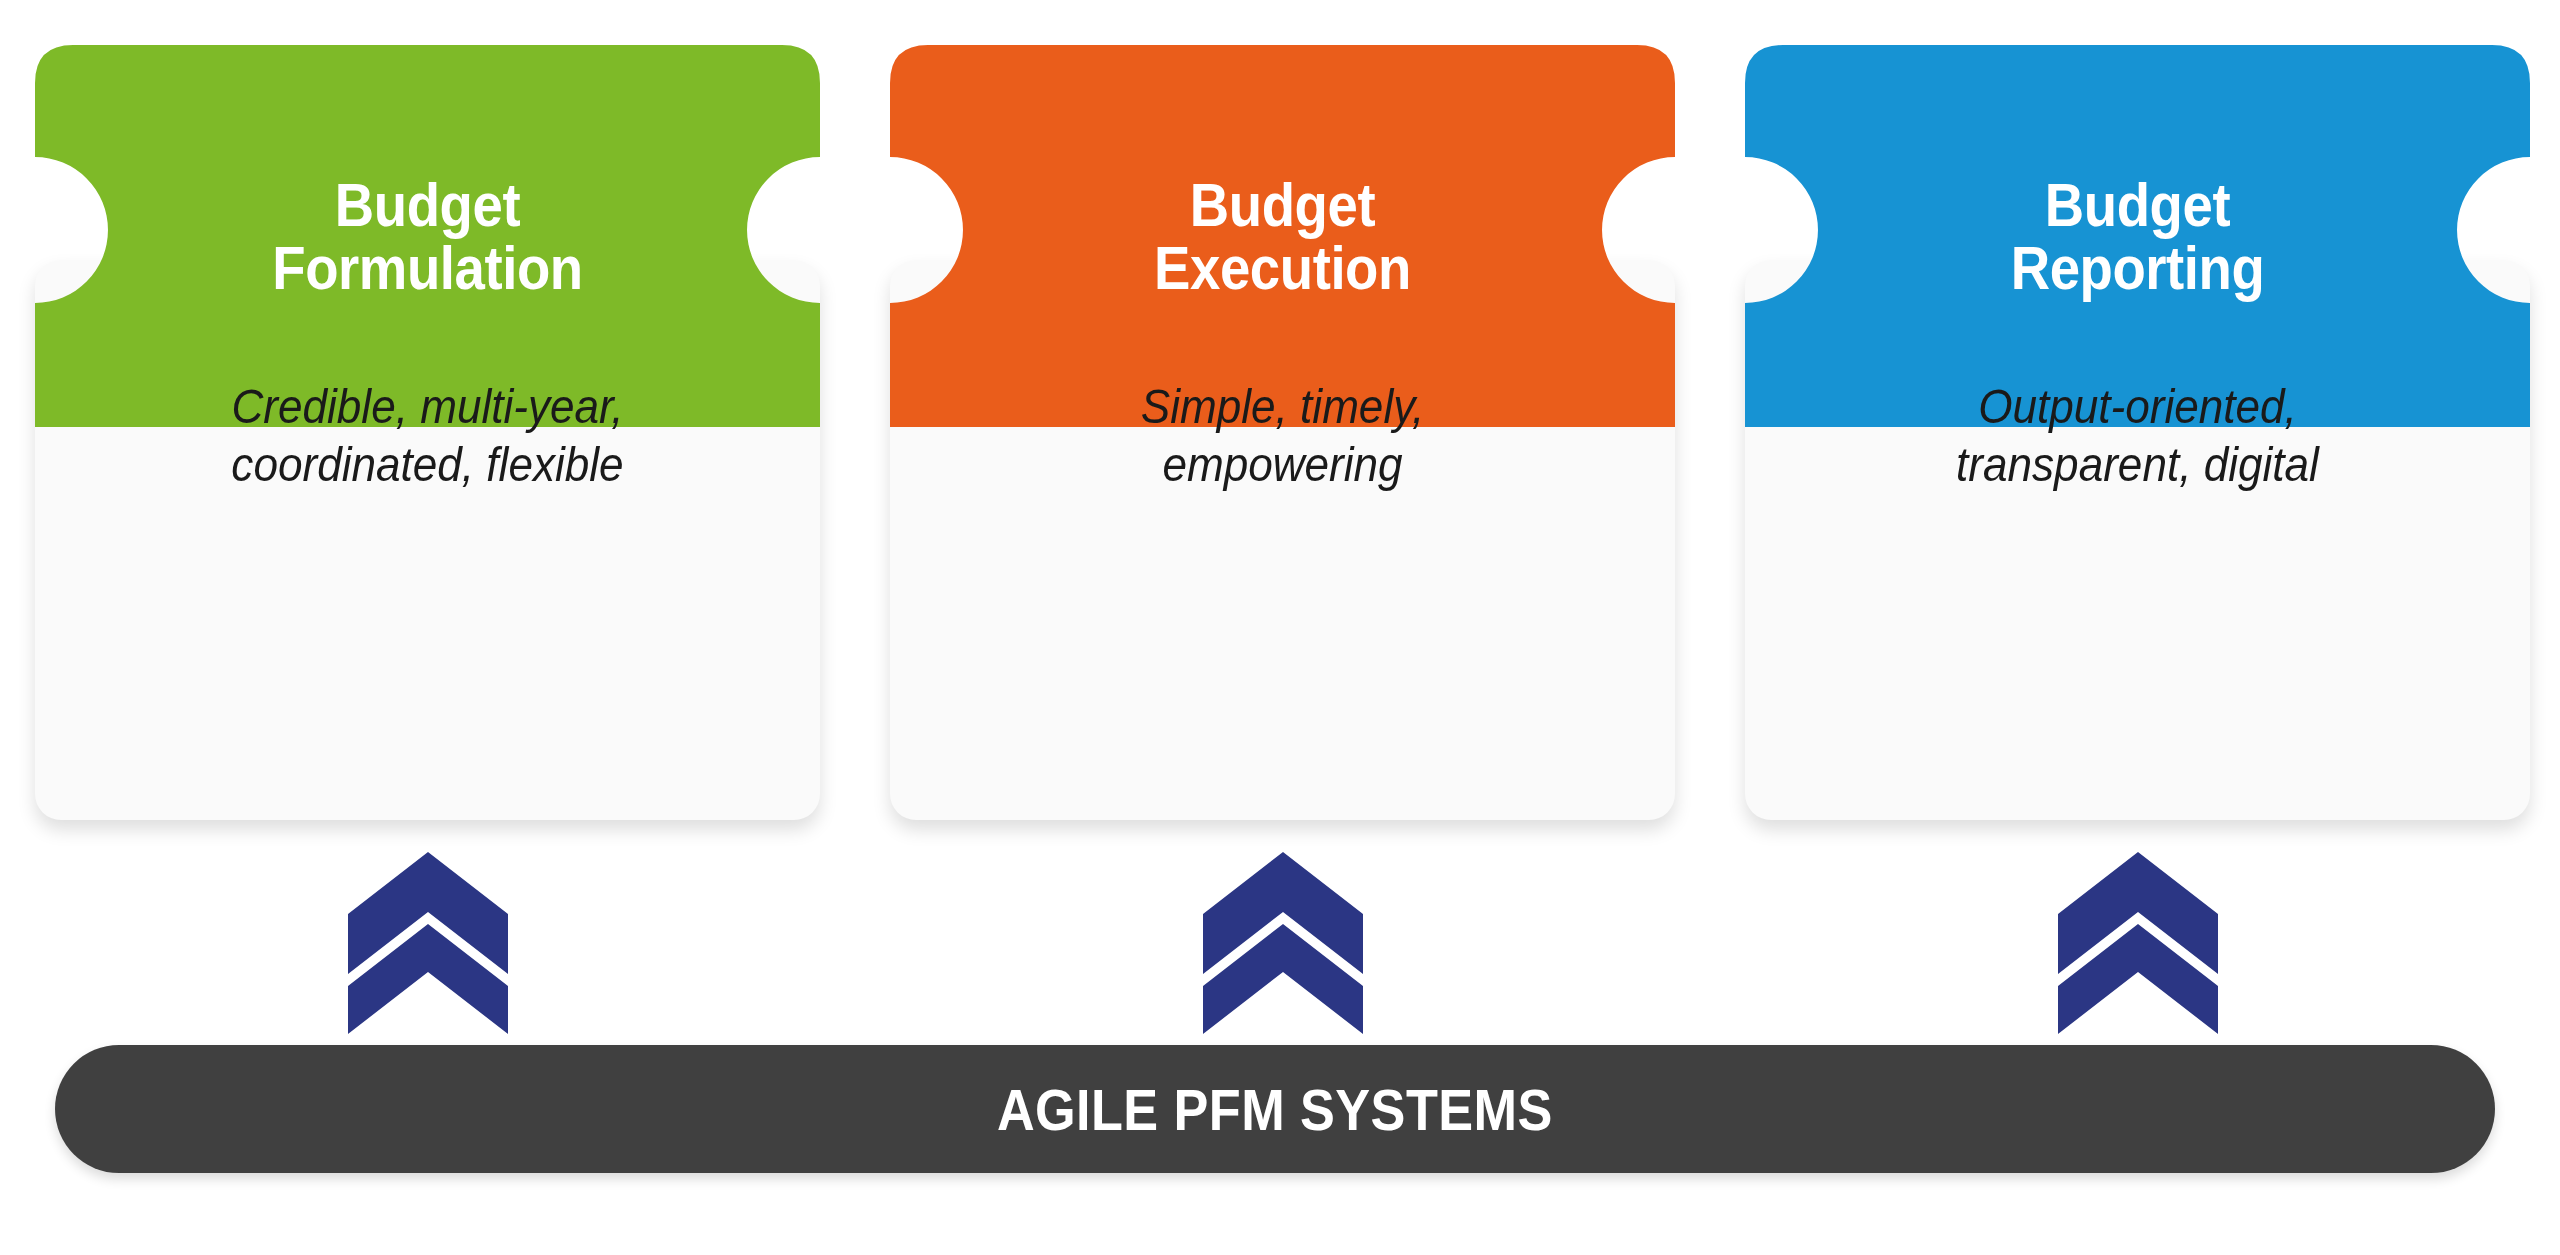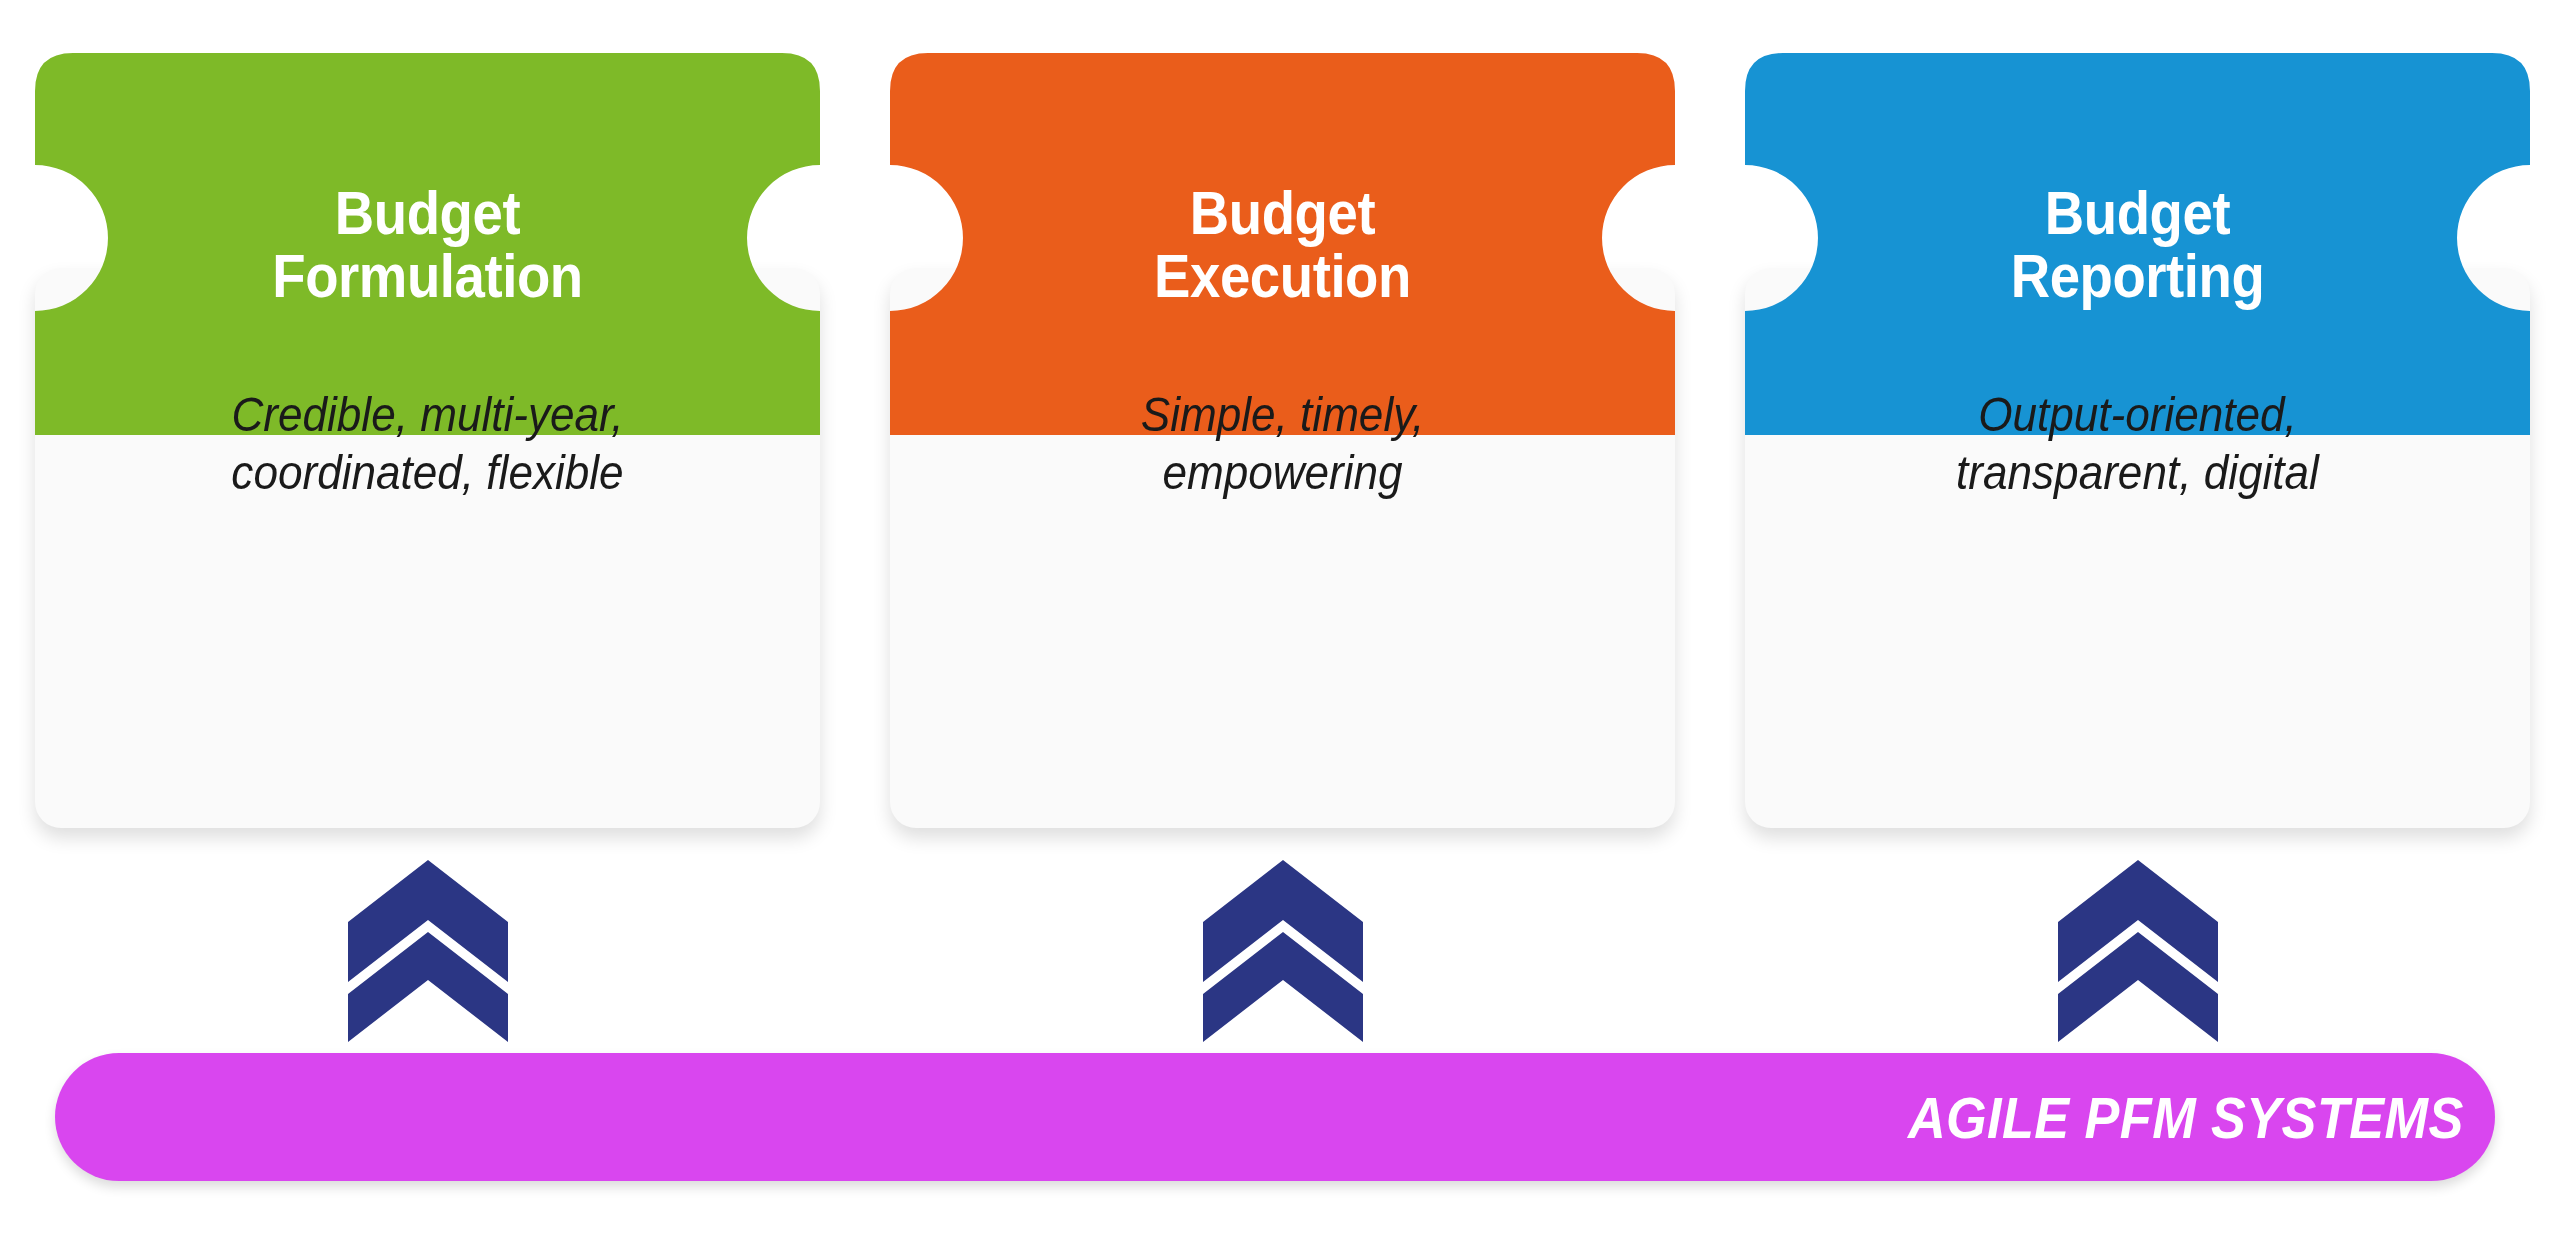--- a/index.html
+++ b/index.html
@@ -10,21 +10,21 @@
   body {
     width: 2560px;
     height: 1255px;
     position: relative;
     overflow: hidden;
     font-family: "Liberation Sans", "DejaVu Sans", sans-serif;
   }
 
   .stage {
     position: absolute;
-    left: 0; top: 8px;
+    left: 0; top: 0;
     width: 2560px;
     height: 1248px;
   }
 
   
   .card {
     position: absolute;
     top: 45px;
     width: 785px;
     height: 775px;
@@ -107,27 +107,26 @@
   .chevron.col-2 { left: 2058px; }
   .chevron svg { display: block; width: 160px; height: 182px; }
 
   
   .bottom-bar {
     position: absolute;
     left: 55px;
     top: 1045px;
     width: 2440px;
     height: 128px;
-    background: #d946ef;
+    background: #404040;
     border-radius: 64px;
     display: flex;
     align-items: center;
-    justify-content: flex-end;
+    justify-content: center;
     box-shadow: 0 6px 12px rgba(0,0,0,0.14);
-    font-style: italic;
   }
   .bottom-bar-label {
     color: #ffffff;
     font-size: 58px;
     font-weight: bold;
     letter-spacing: 0.5px;
     transform: scaleX(0.9);
   }
 </style>
 </head>

